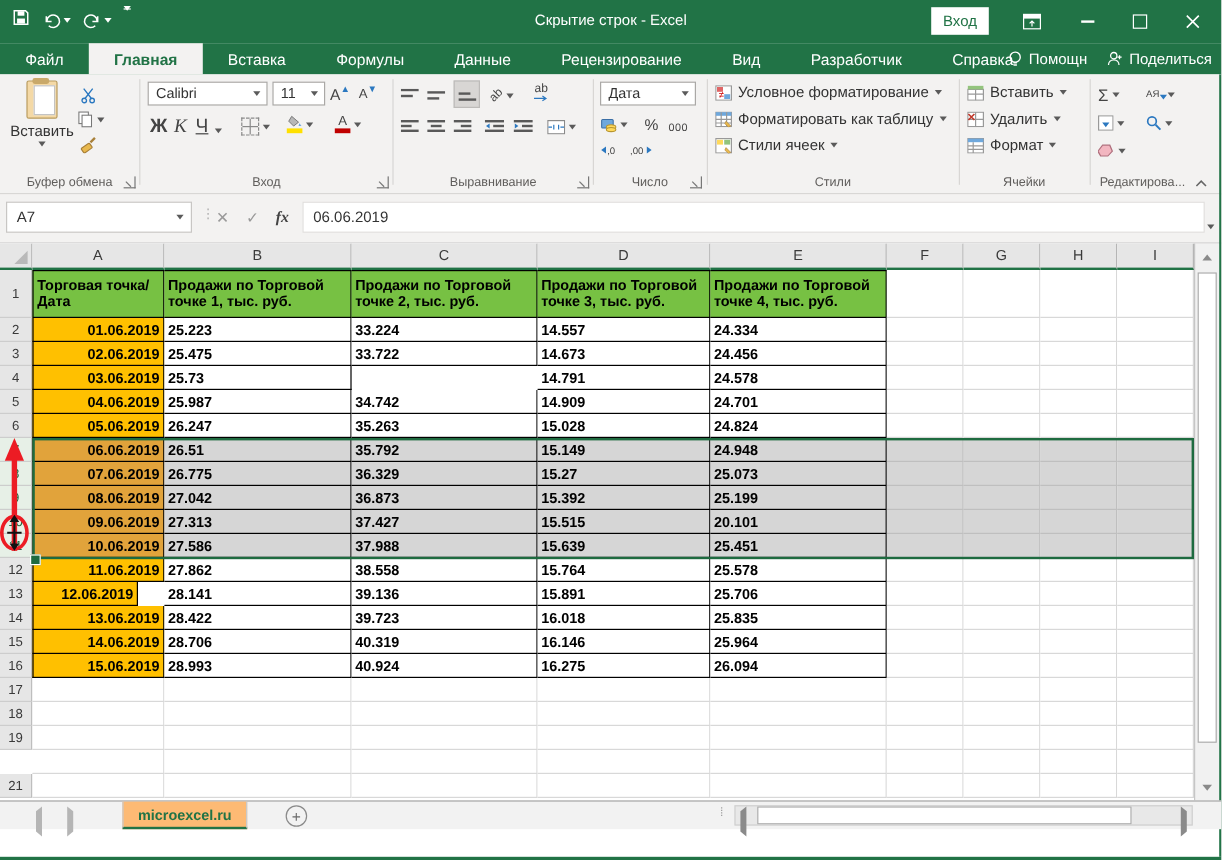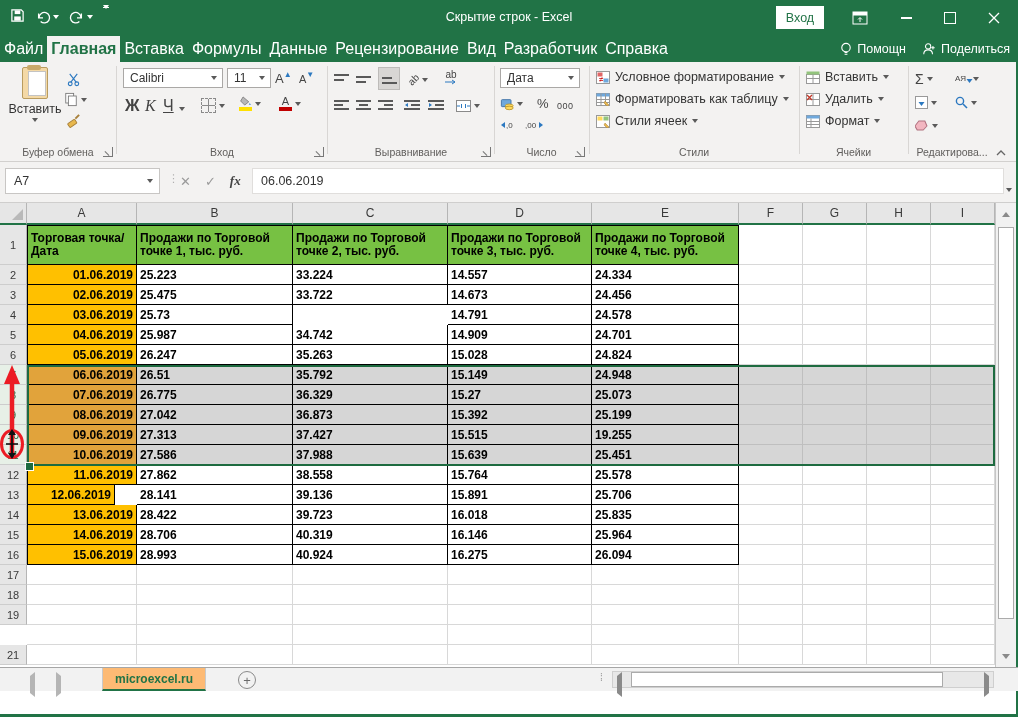--- a/index.html
+++ b/index.html
@@ -10,21 +10,21 @@
   .qat{position:absolute;left:10px;top:7px;display:flex;align-items:center;gap:10px;color:#fff;}
   .qbtn{display:flex;align-items:center;gap:2px;}
   .dd-w{width:0;height:0;border-left:3px solid transparent;border-right:3px solid transparent;border-top:4px solid #fff;}
   .dd{width:0;height:0;border-left:3px solid transparent;border-right:3px solid transparent;border-top:4px solid #5a5a5a;display:inline-block;}
   .title-text{position:absolute;left:0;right:0;top:10px;text-align:center;color:#fff;font-size:12.5px;}
   .signin{position:absolute;left:776px;top:6px;width:48px;height:23px;background:#fff;color:var(--accent);
     font-size:12.5px;display:flex;align-items:center;justify-content:center;}
   .wctl{position:absolute;top:0;height:36px;width:44px;display:flex;align-items:center;justify-content:center;color:#fff;}
   
   .tabbar{position:absolute;left:0;top:36px;width:1018px;height:26px;background:var(--accent);display:flex;align-items:stretch;}
-  .rtab{color:#fff;font-size:16px;display:flex;align-items:center;padding:0 4px;cursor:default;}
+  .rtab{color:#fff;font-size:13px;display:flex;align-items:center;padding:0 21px;cursor:default;}
   .rtab.active{background:#f3f2f1;color:var(--accent);font-weight:bold;}
   .tabbar-right{position:absolute;right:8px;top:36px;height:26px;display:flex;align-items:center;gap:16px;color:#fff;font-size:12.5px;}
   .tr-item{display:flex;align-items:center;gap:5px;}
   
   .ribbon{position:absolute;left:0;top:62px;width:1018px;height:99px;background:#f3f2f1;border-bottom:1px solid #d2d0ce;}
   .rgroup{position:absolute;top:0;height:98px;}
   .gdiv{position:absolute;top:4px;height:88px;width:1px;background:#d8d6d4;}
   .glabel{position:absolute;bottom:2px;left:0;right:0;text-align:center;font-size:10.5px;color:#605e5c;white-space:nowrap;}
   .launcher{position:absolute;right:3px;bottom:3px;width:9px;height:9px;border-right:1px solid #777;border-bottom:1px solid #777;}
   .launcher:before{content:"";position:absolute;right:2px;bottom:2px;width:6px;height:1px;background:#777;transform:rotate(45deg);}
@@ -609,21 +609,21 @@
       <div class="cell val vsel" style="left: 592px; top: 202px; width: 147px; height: 20px;">25.199</div>
       <div class="cell empty esel" style="left: 739px; top: 202px; width: 64px; height: 20px;"></div>
       <div class="cell empty esel" style="left: 803px; top: 202px; width: 64px; height: 20px;"></div>
       <div class="cell empty esel" style="left: 867px; top: 202px; width: 64px; height: 20px;"></div>
       <div class="cell empty esel" style="left: 931px; top: 202px; width: 64px; height: 20px;"></div>
       <div class="rowhdr sel" style="left: 0px; top: 222px; width: 27px; height: 20px;">10</div>
       <div class="cell date bl dsel" style="left: 27px; top: 222px; width: 110px; height: 20px;">09.06.2019</div>
       <div class="cell val vsel" style="left: 137px; top: 222px; width: 156px; height: 20px;">27.313</div>
       <div class="cell val vsel" style="left: 293px; top: 222px; width: 155px; height: 20px;">37.427</div>
       <div class="cell val vsel" style="left: 448px; top: 222px; width: 144px; height: 20px;">15.515</div>
-      <div class="cell val vsel" style="left: 592px; top: 222px; width: 147px; height: 20px;">19.255</div>
+      <div class="cell val vsel" style="left: 592px; top: 222px; width: 147px; height: 20px;">20.101</div>
       <div class="cell empty esel" style="left: 739px; top: 222px; width: 64px; height: 20px;"></div>
       <div class="cell empty esel" style="left: 803px; top: 222px; width: 64px; height: 20px;"></div>
       <div class="cell empty esel" style="left: 867px; top: 222px; width: 64px; height: 20px;"></div>
       <div class="cell empty esel" style="left: 931px; top: 222px; width: 64px; height: 20px;"></div>
       <div class="rowhdr sel" style="left: 0px; top: 242px; width: 27px; height: 20px;">11</div>
       <div class="cell date bl dsel" style="left: 27px; top: 242px; width: 110px; height: 20px;">10.06.2019</div>
       <div class="cell val vsel" style="left: 137px; top: 242px; width: 156px; height: 20px;">27.586</div>
       <div class="cell val vsel" style="left: 293px; top: 242px; width: 155px; height: 20px;">37.988</div>
       <div class="cell val vsel" style="left: 448px; top: 242px; width: 144px; height: 20px;">15.639</div>
       <div class="cell val vsel" style="left: 592px; top: 242px; width: 147px; height: 20px;">25.451</div>

